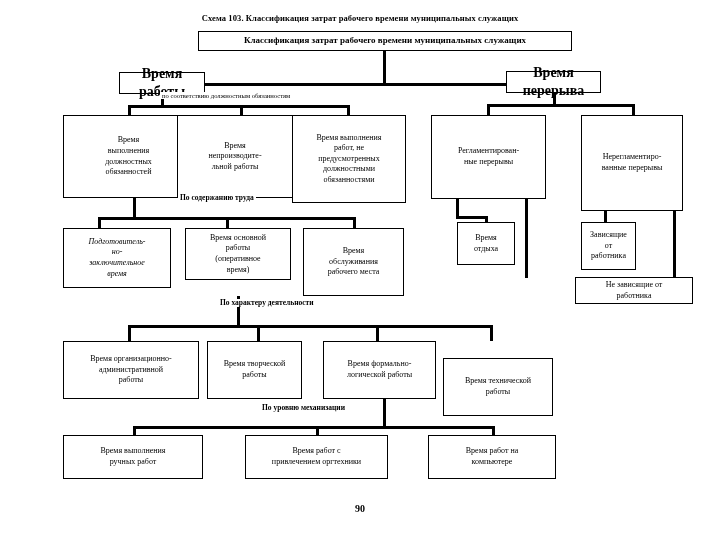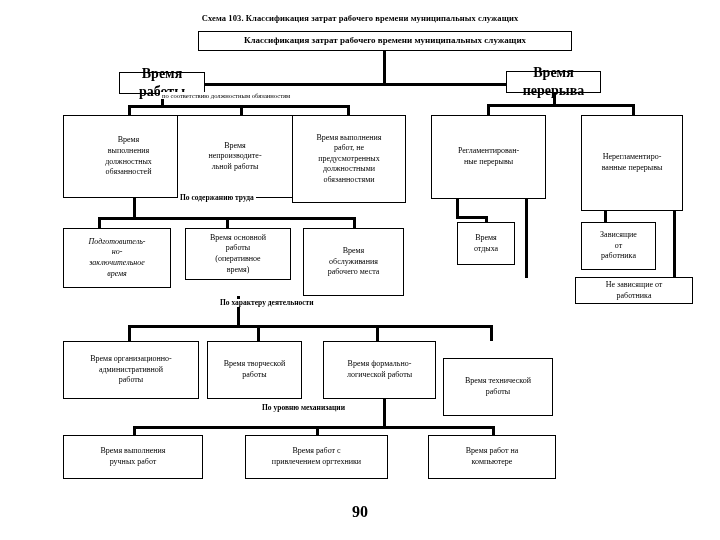--- a/index.html
+++ b/index.html
@@ -31,21 +31,21 @@
     font-weight: bold;
     letter-spacing: 0.1px;
     white-space: nowrap;
   }
 
   .page-num {
     position: absolute;
     left: 0; top: 503px;
     width: 720px;
     text-align: center;
-    font-size: 16px;
+    font-size: 10px;
     font-weight: bold;
   }
 
   
   .node {
     position: absolute;
     box-sizing: border-box;
     border: 1.2px solid #000;
     background: #ffffff;
     display: flex;
@@ -187,21 +187,21 @@
   <div class="node" style="left:457px; top:222px; width:58px; height:43px;">
     <span class="txt">Время
 отдыха</span>
   </div>
 
   <div class="ln thick v" style="left:525px; top:199px; height:79px;"></div>
 
 
   <div class="ln thick v" style="left:604px; top:199px; height:24px;"></div>
 
-  <div class="node" style="left:581px; top:222px; width:75px; height:48px;">
+  <div class="node" style="left:581px; top:222px; width:55px; height:48px;">
     <span class="txt">Зависящие
 от
 работника</span>
   </div>
 
   <div class="ln thick v" style="left:673px; top:199px; height:78px;"></div>
 
   <div class="node" style="left:575px; top:277px; width:118px; height:27px;">
     <span class="txt">Не зависящие от
 работника</span>

